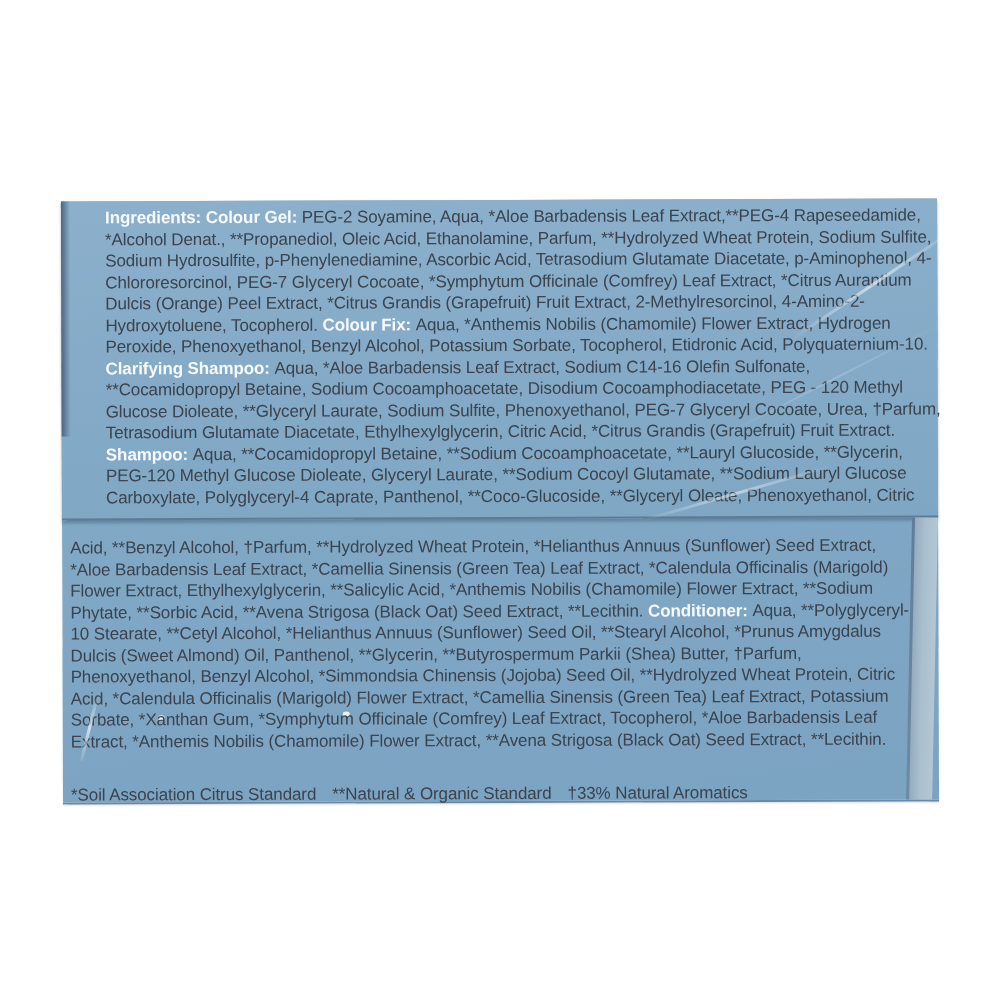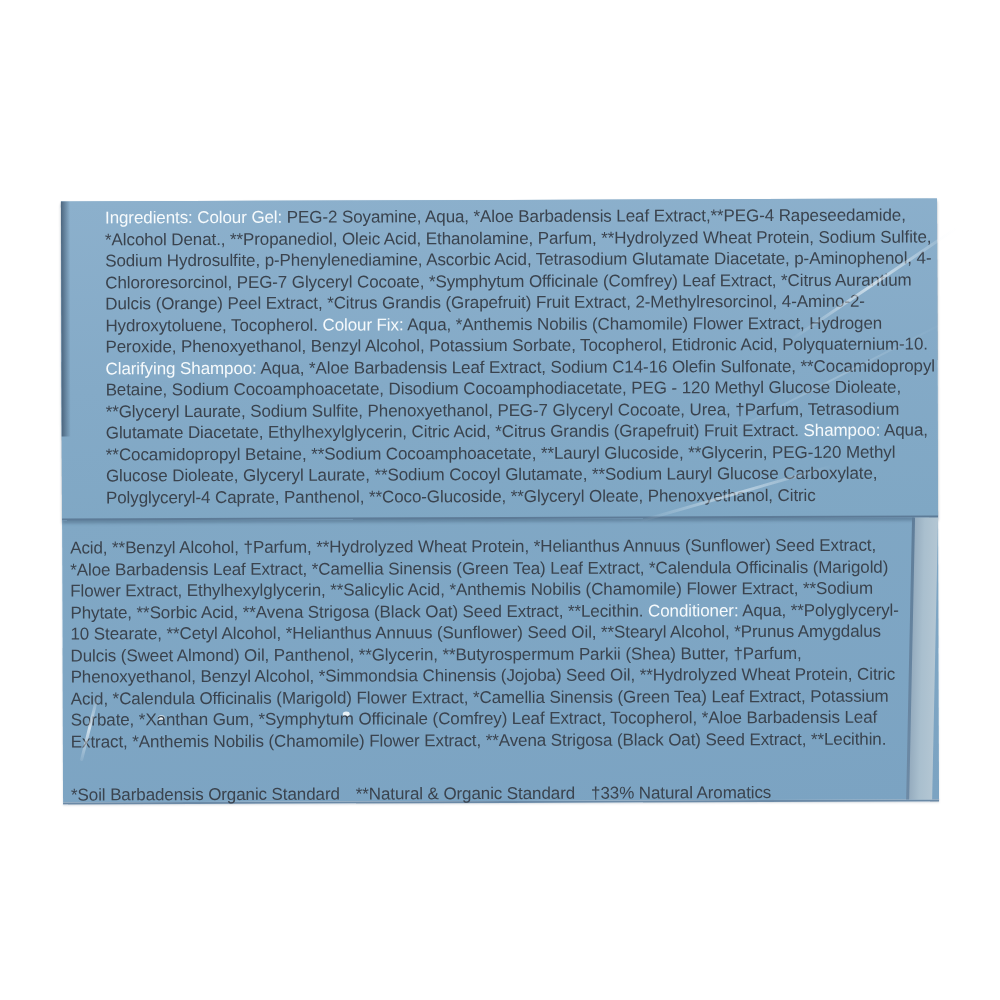--- a/index.html
+++ b/index.html
@@ -44,21 +44,21 @@
     position:absolute;
     margin:0;
     color:#3a434e;
     font-size:17px;
     line-height:21.5px;
     letter-spacing:-0.1px;
     text-align:left;
   }
   .top-text{left:44px;top:6px;width:836px;}
   .bottom-text{left:8px;top:336px;width:844px;}
-  .hd{color:#f6fafc;font-weight:400;}
+  .hd{color:#f6fafc;font-weight:700;}
   .footnote{
     position:absolute;left:8px;top:583px;width:840px;margin:0;
     color:#3a434e;font-size:17px;line-height:21px;letter-spacing:-0.1px;
   }
   .footnote span{margin-right:16px;}
   .streak{
     position:absolute;border-radius:2px;pointer-events:none;
     background:linear-gradient(to right,rgba(240,246,250,0),rgba(240,246,250,0.65),rgba(240,246,250,0));
   }
   .streak-1{left:772px;top:282px;width:205px;height:3px;transform:rotate(-34deg);}
@@ -80,20 +80,20 @@
       <p class="txt top-text"><span class="hd">Ingredients: Colour Gel: </span><span>PEG-2 Soyamine, Aqua, *Aloe Barbadensis Leaf Extract,**PEG-4 Rapeseedamide, *Alcohol Denat., **Propanediol, Oleic Acid, Ethanolamine, Parfum, **Hydrolyzed Wheat Protein, Sodium Sulfite, Sodium Hydrosulfite, p-Phenylenediamine, Ascorbic Acid, Tetrasodium Glutamate Diacetate, p-Aminophenol, 4-Chlororesorcinol, PEG-7 Glyceryl Cocoate, *Symphytum Officinale (Comfrey) Leaf Extract, *Citrus Aurantium Dulcis (Orange) Peel Extract, *Citrus Grandis (Grapefruit) Fruit Extract, 2-Methylresorcinol, 4-Amino-2-Hydroxytoluene, Tocopherol. </span><span class="hd">Colour Fix: </span><span>Aqua, *Anthemis Nobilis (Chamomile) Flower Extract, Hydrogen Peroxide, Phenoxyethanol, Benzyl Alcohol, Potassium Sorbate, Tocopherol, Etidronic Acid, Polyquaternium-10. </span><span class="hd">Clarifying Shampoo: </span><span>Aqua, *Aloe Barbadensis Leaf Extract, Sodium C14-16 Olefin Sulfonate, **Cocamidopropyl Betaine, Sodium Cocoamphoacetate, Disodium Cocoamphodiacetate, PEG - 120 Methyl Glucose Dioleate, **Glyceryl Laurate, Sodium Sulfite, Phenoxyethanol, PEG-7 Glyceryl Cocoate, Urea, †Parfum, Tetrasodium Glutamate Diacetate, Ethylhexylglycerin, Citric Acid, *Citrus Grandis (Grapefruit) Fruit Extract. </span><span class="hd">Shampoo: </span><span>Aqua, **Cocamidopropyl Betaine, **Sodium Cocoamphoacetate, **Lauryl Glucoside, **Glycerin, PEG-120 Methyl Glucose Dioleate, Glyceryl Laurate, **Sodium Cocoyl Glutamate, **Sodium Lauryl Glucose Carboxylate, Polyglyceryl-4 Caprate, Panthenol, **Coco-Glucoside, **Glyceryl Oleate, Phenoxyethanol, Citric</span></p>
       <span class="nick nick-1"></span>
       <span class="nick nick-2"></span>
     </div>
 
     <div class="left-sliver"></div>
     <div class="right-strip"></div>
 
     <p class="txt bottom-text"><span>Acid, **Benzyl Alcohol, †Parfum, **Hydrolyzed Wheat Protein, *Helianthus Annuus (Sunflower) Seed Extract, *Aloe Barbadensis Leaf Extract, *Camellia Sinensis (Green Tea) Leaf Extract, *Calendula Officinalis (Marigold) Flower Extract, Ethylhexylglycerin, **Salicylic Acid, *Anthemis Nobilis (Chamomile) Flower Extract, **Sodium Phytate, **Sorbic Acid, **Avena Strigosa (Black Oat) Seed Extract, **Lecithin. </span><span class="hd">Conditioner: </span><span>Aqua, **Polyglyceryl-10 Stearate, **Cetyl Alcohol, *Helianthus Annuus (Sunflower) Seed Oil, **Stearyl Alcohol, *Prunus Amygdalus Dulcis (Sweet Almond) Oil, Panthenol, **Glycerin, **Butyrospermum Parkii (Shea) Butter, †Parfum, Phenoxyethanol, Benzyl Alcohol, *Simmondsia Chinensis (Jojoba) Seed Oil, **Hydrolyzed Wheat Protein, Citric Acid, *Calendula Officinalis (Marigold) Flower Extract, *Camellia Sinensis (Green Tea) Leaf Extract, Potassium Sorbate, *Xanthan Gum, *Symphytum Officinale (Comfrey) Leaf Extract, Tocopherol, *Aloe Barbadensis Leaf Extract, *Anthemis Nobilis (Chamomile) Flower Extract, **Avena Strigosa (Black Oat) Seed Extract, **Lecithin.</span></p>
 
-    <p class="footnote"><span>*Soil Barbadensis Organic Standard</span><span>**Natural &amp; Organic Standard</span><span>†33% Natural Aromatics</span></p>
+    <p class="footnote"><span>*Soil Association Citrus Standard</span><span>**Natural &amp; Organic Standard</span><span>†33% Natural Aromatics</span></p>
   </div>
 
   <div class="streak streak-1"></div>
   <div class="streak streak-4"></div>
   <div class="streak streak-2"></div>
   <div class="streak streak-3"></div>
 </div>
 
 </body></html>

